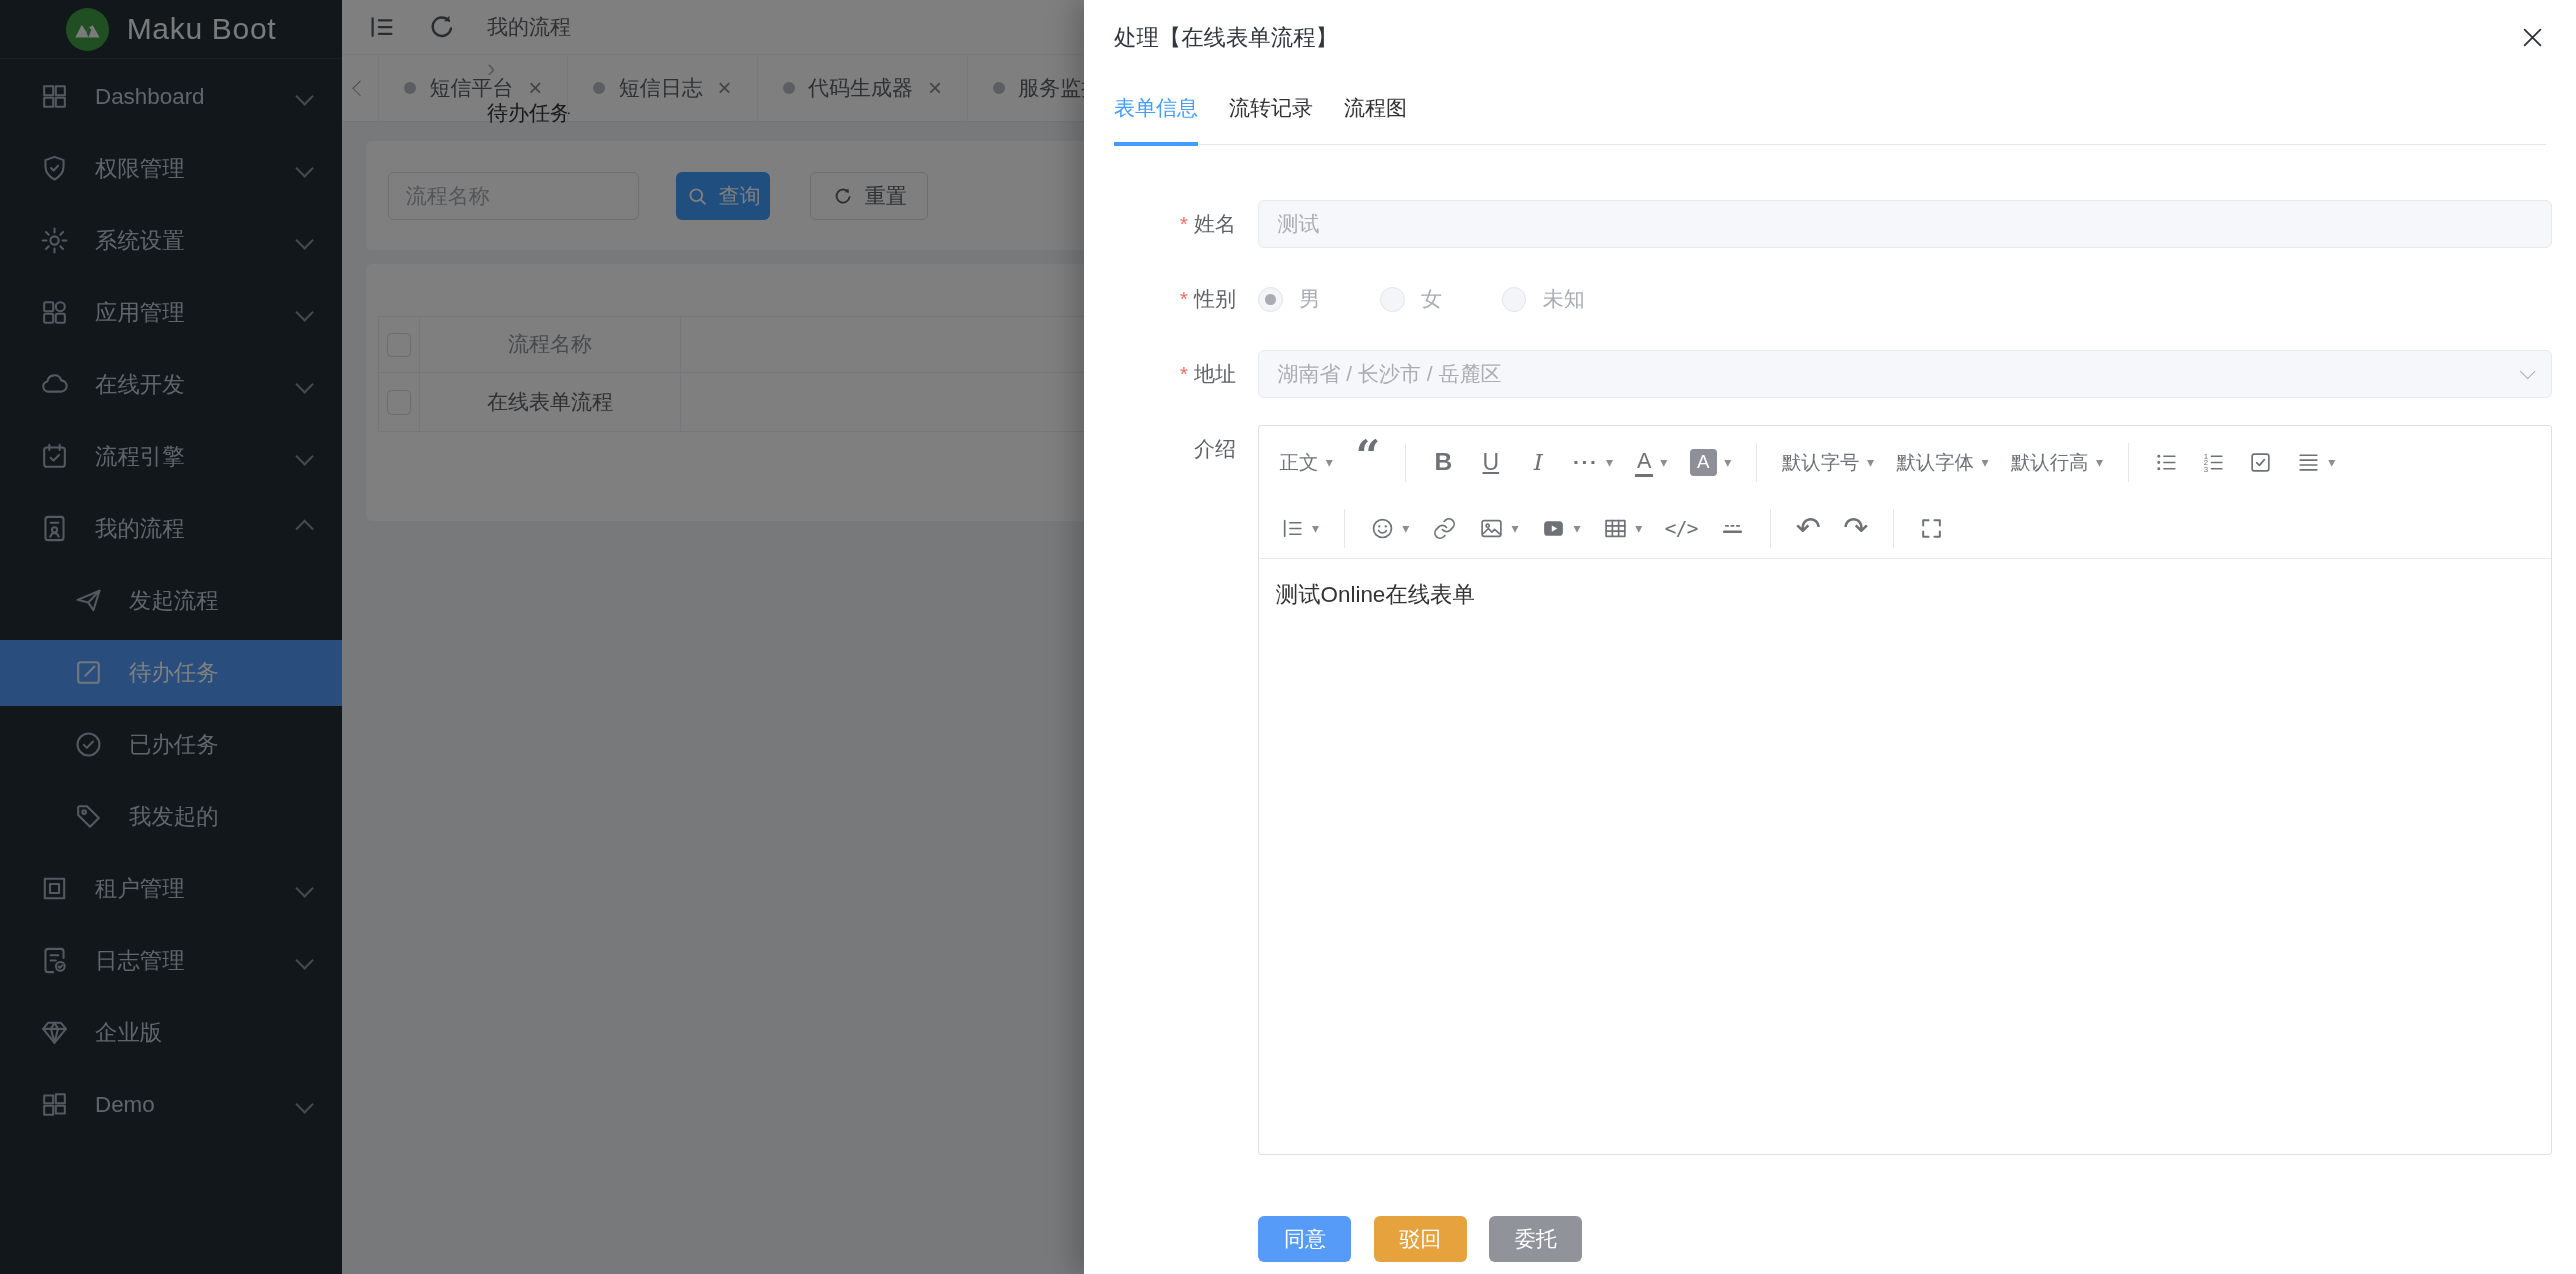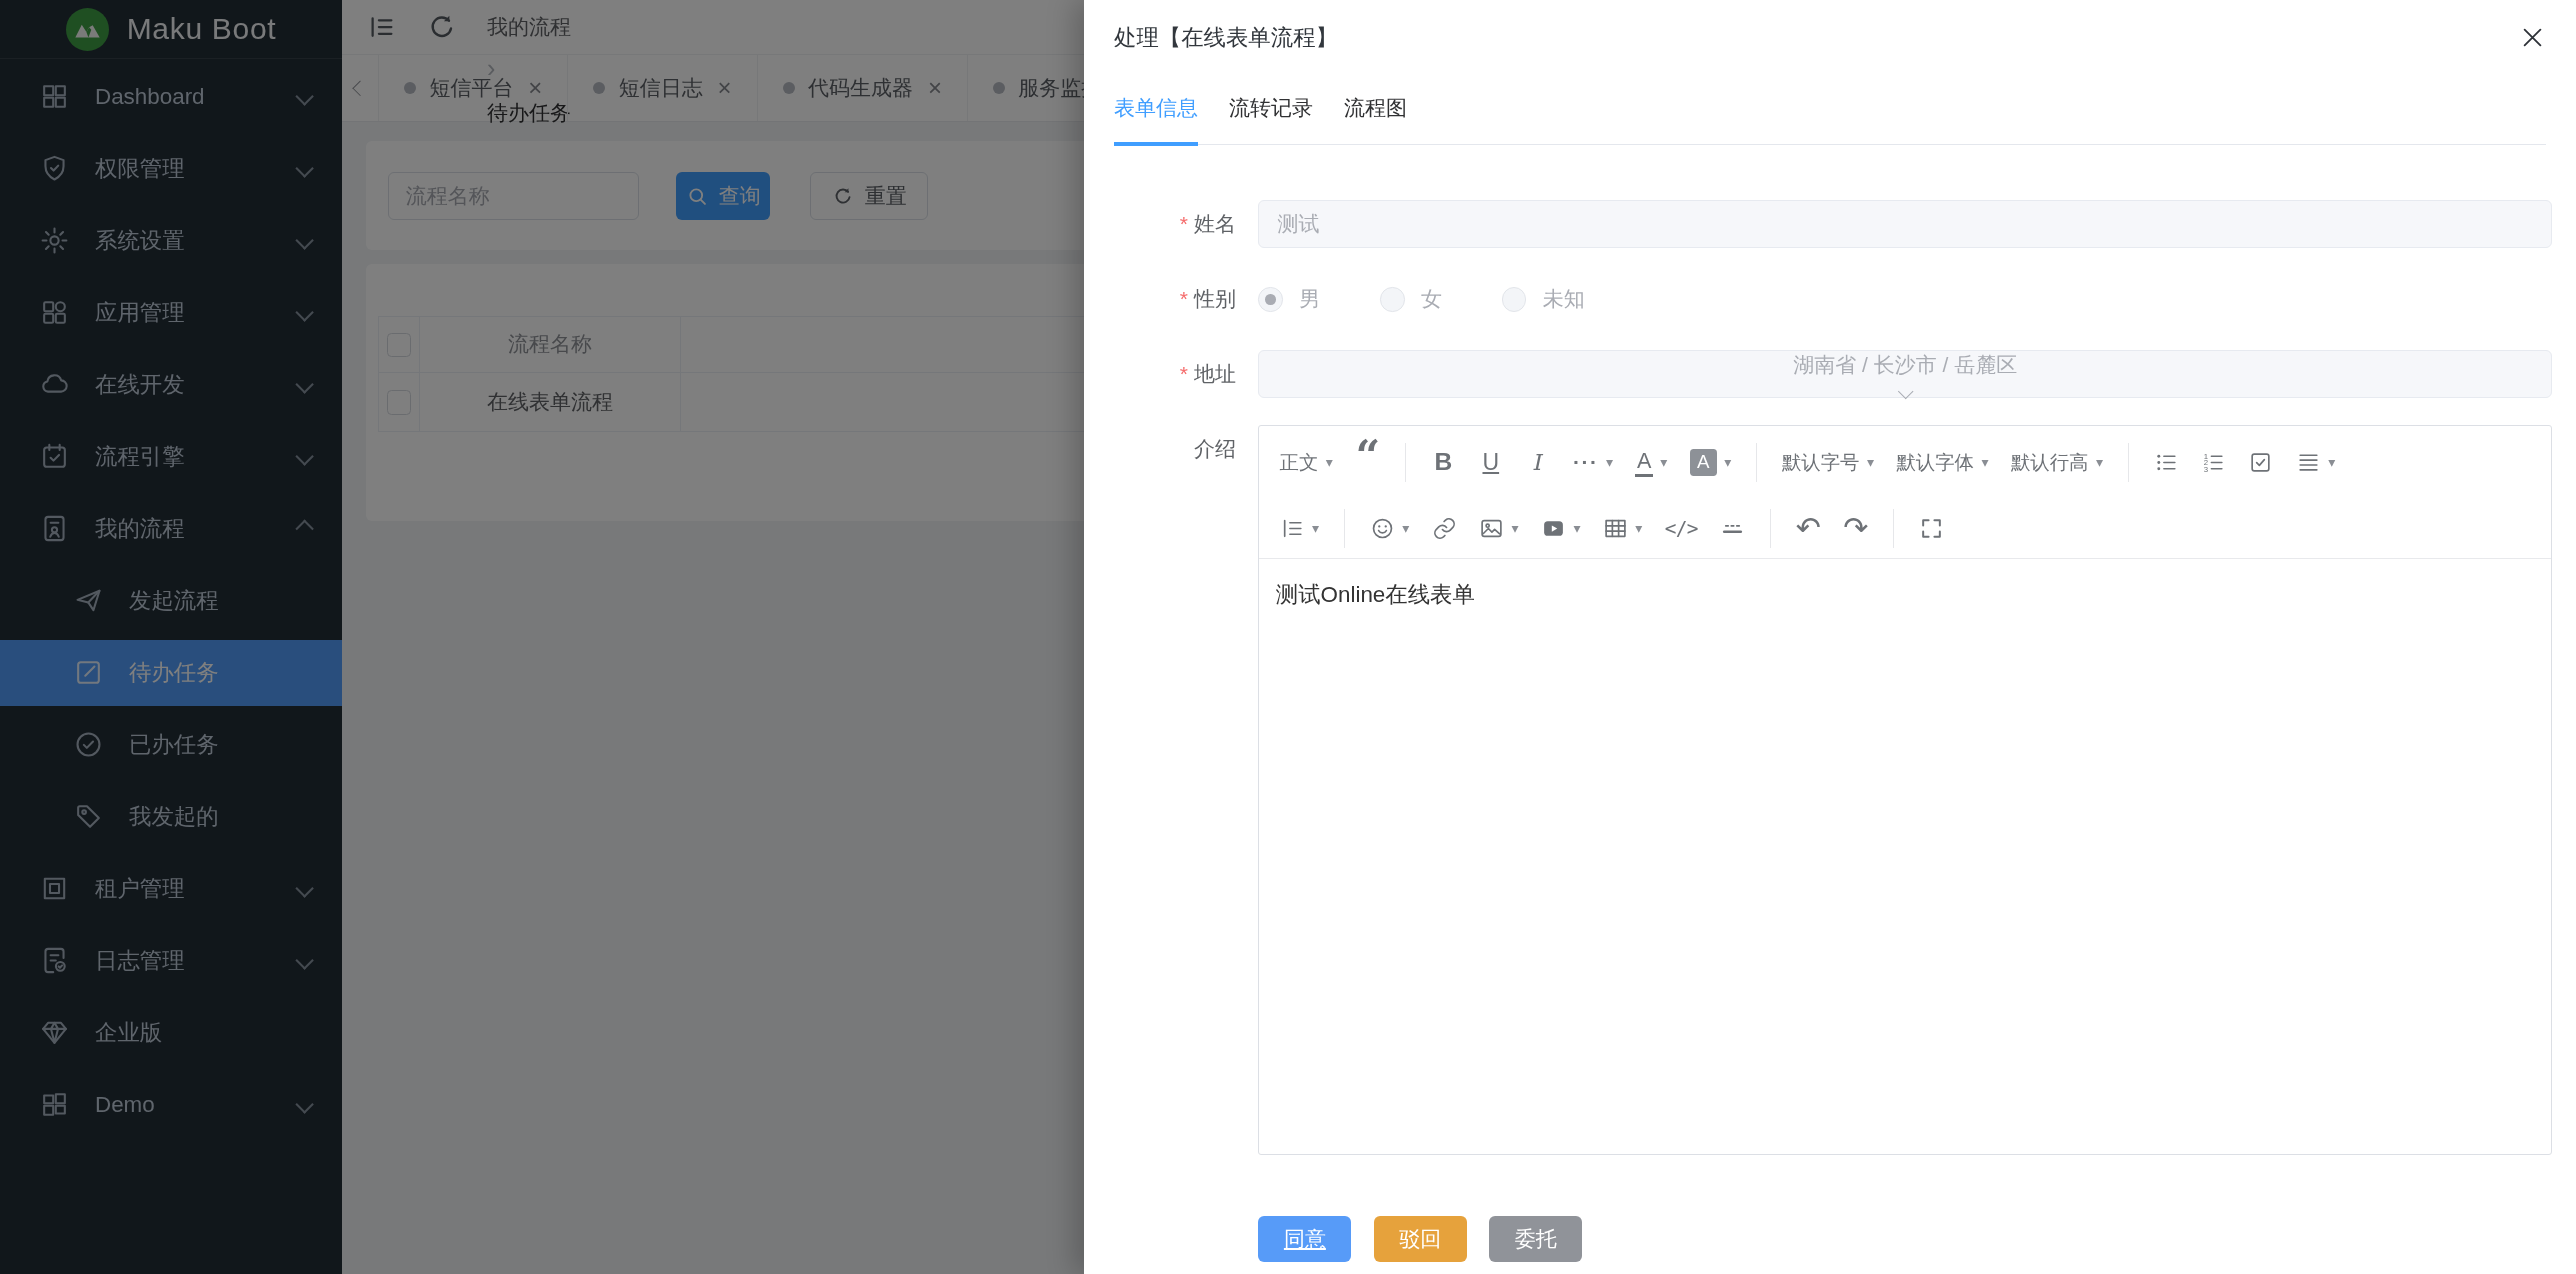--- a/index.html
+++ b/index.html
@@ -75,21 +75,21 @@
   .d-tab.active{color:#409eff;}
   .d-tab.active::after{content:"";position:absolute;left:0;right:0;bottom:-1.5px;height:3.7px;background:#409eff;}
   .d-body{padding:0 24px;}
   .frow{display:flex;margin-top:27px;}
   .frow.first{margin-top:55px;}
   .flabel{width:128px;flex:none;text-align:right;margin-right:22.4px;font-size:21px;color:#5f6266;line-height:48px;white-space:nowrap;}
   .req{color:#f56c6c;margin-right:6px;}
   .fcontent{flex:1;min-width:0;}
   .f-input{height:48px;background:#f6f7fa;border:1.5px solid #e7eaf0;border-radius:6px;display:flex;
            align-items:center;padding:0 18px;font-size:21px;color:#a9acb3;box-sizing:border-box;}
-  .f-select{justify-content:space-between;flex-direction:column;}
+  .f-select{justify-content:space-between;}
   .sel-chev{width:10.4px;height:10.4px;border-right:1.9px solid #a9acb3;border-bottom:1.9px solid #a9acb3;
             transform:rotate(45deg);margin-top:-4.5px;}
   .radio-group{display:flex;align-items:center;height:48px;}
   .radio{display:flex;align-items:center;margin-right:60px;font-size:21px;color:#a9acb3;}
   .r-circle{width:22.4px;height:22.4px;border-radius:50%;border:1.5px solid #e2e5ea;background:#f3f5f8;
             margin-right:16.4px;position:relative;flex:none;}
   .radio.checked .r-circle::after{content:"";position:absolute;inset:6px;border-radius:50%;background:#a9acb3;}
 
   .editor{border:1.5px solid #dcdfe5;border-radius:3px;overflow:hidden;}
   .e-toolbar{border-bottom:1.5px solid #e8e9ec;padding:0 9px;}
@@ -567,21 +567,21 @@
               <span>测试Online在线表单</span>
             </div>
           </div>
         </div>
       </div>
 
       <div class="frow">
         <div class="flabel"></div>
         <div class="fcontent">
           <div class="actions">
-              <button class="act-btn" style="background: rgb(87, 155, 248); text-decoration: underline;">同意</button>
+              <button class="act-btn" style="background: rgb(87, 155, 248);">同意</button>
               <button class="act-btn" style="background: rgb(230, 162, 60);">驳回</button>
               <button class="act-btn" style="background: rgb(144, 147, 153);">委托</button>
             </div>
         </div>
       </div>
 
     </div>
   </section>
 </div>
 

